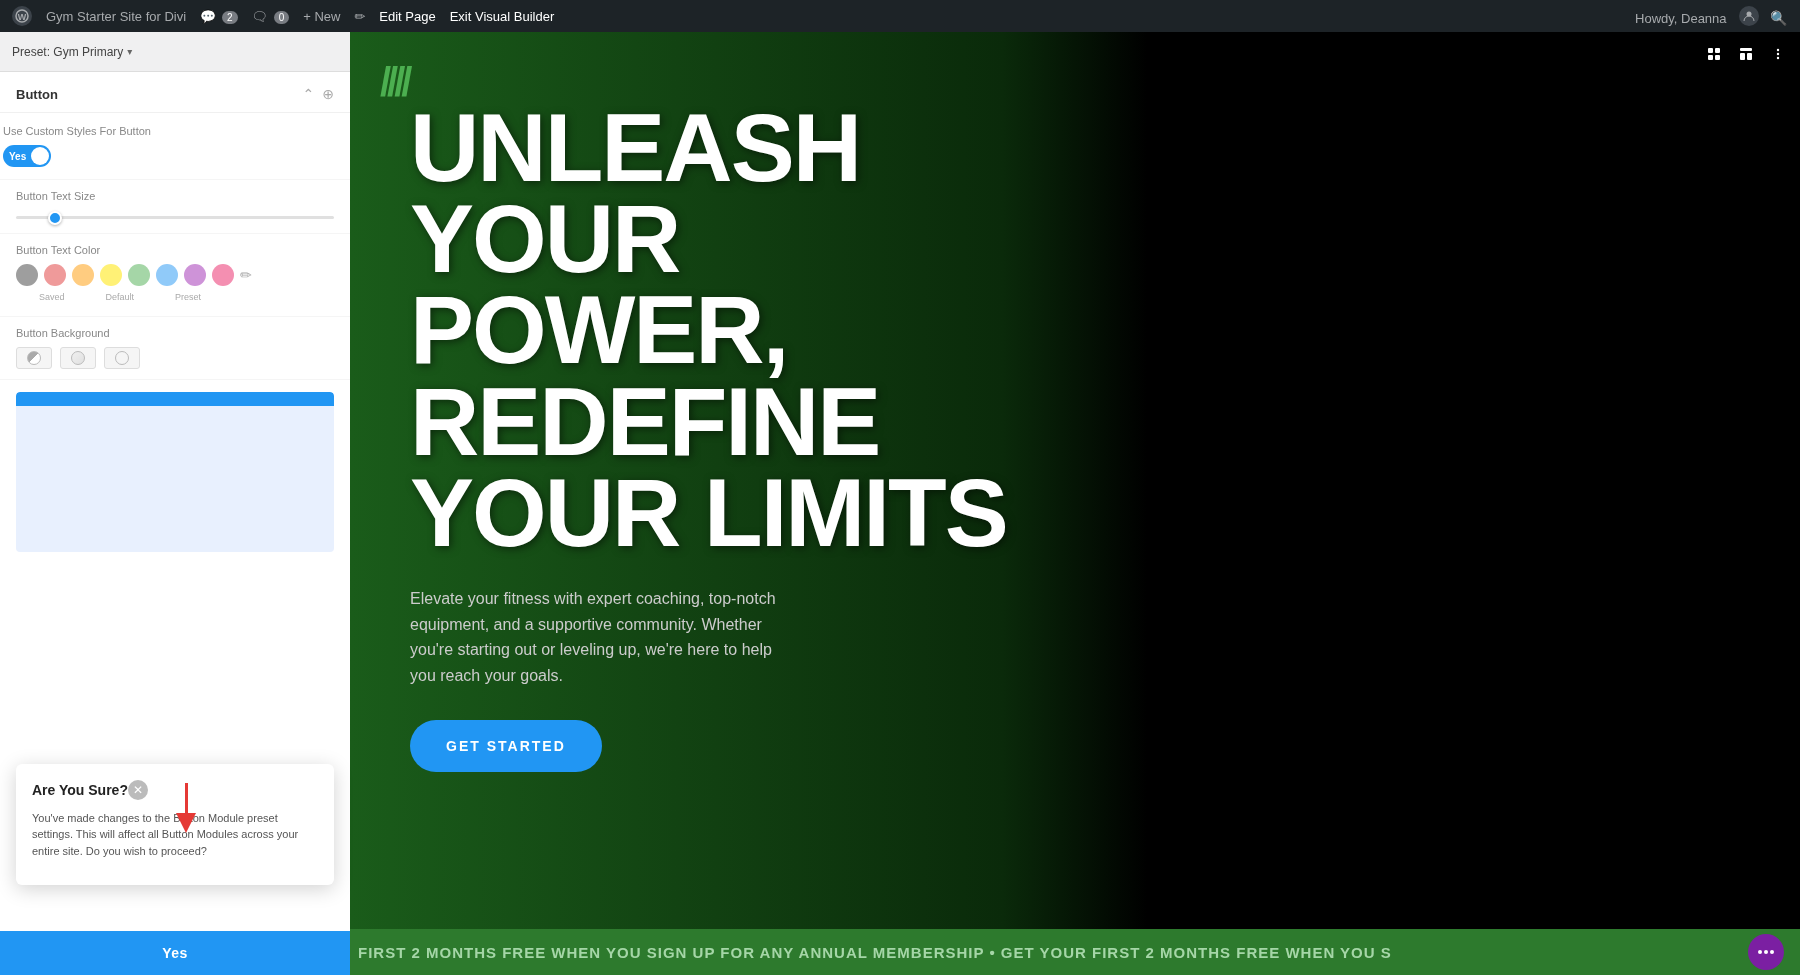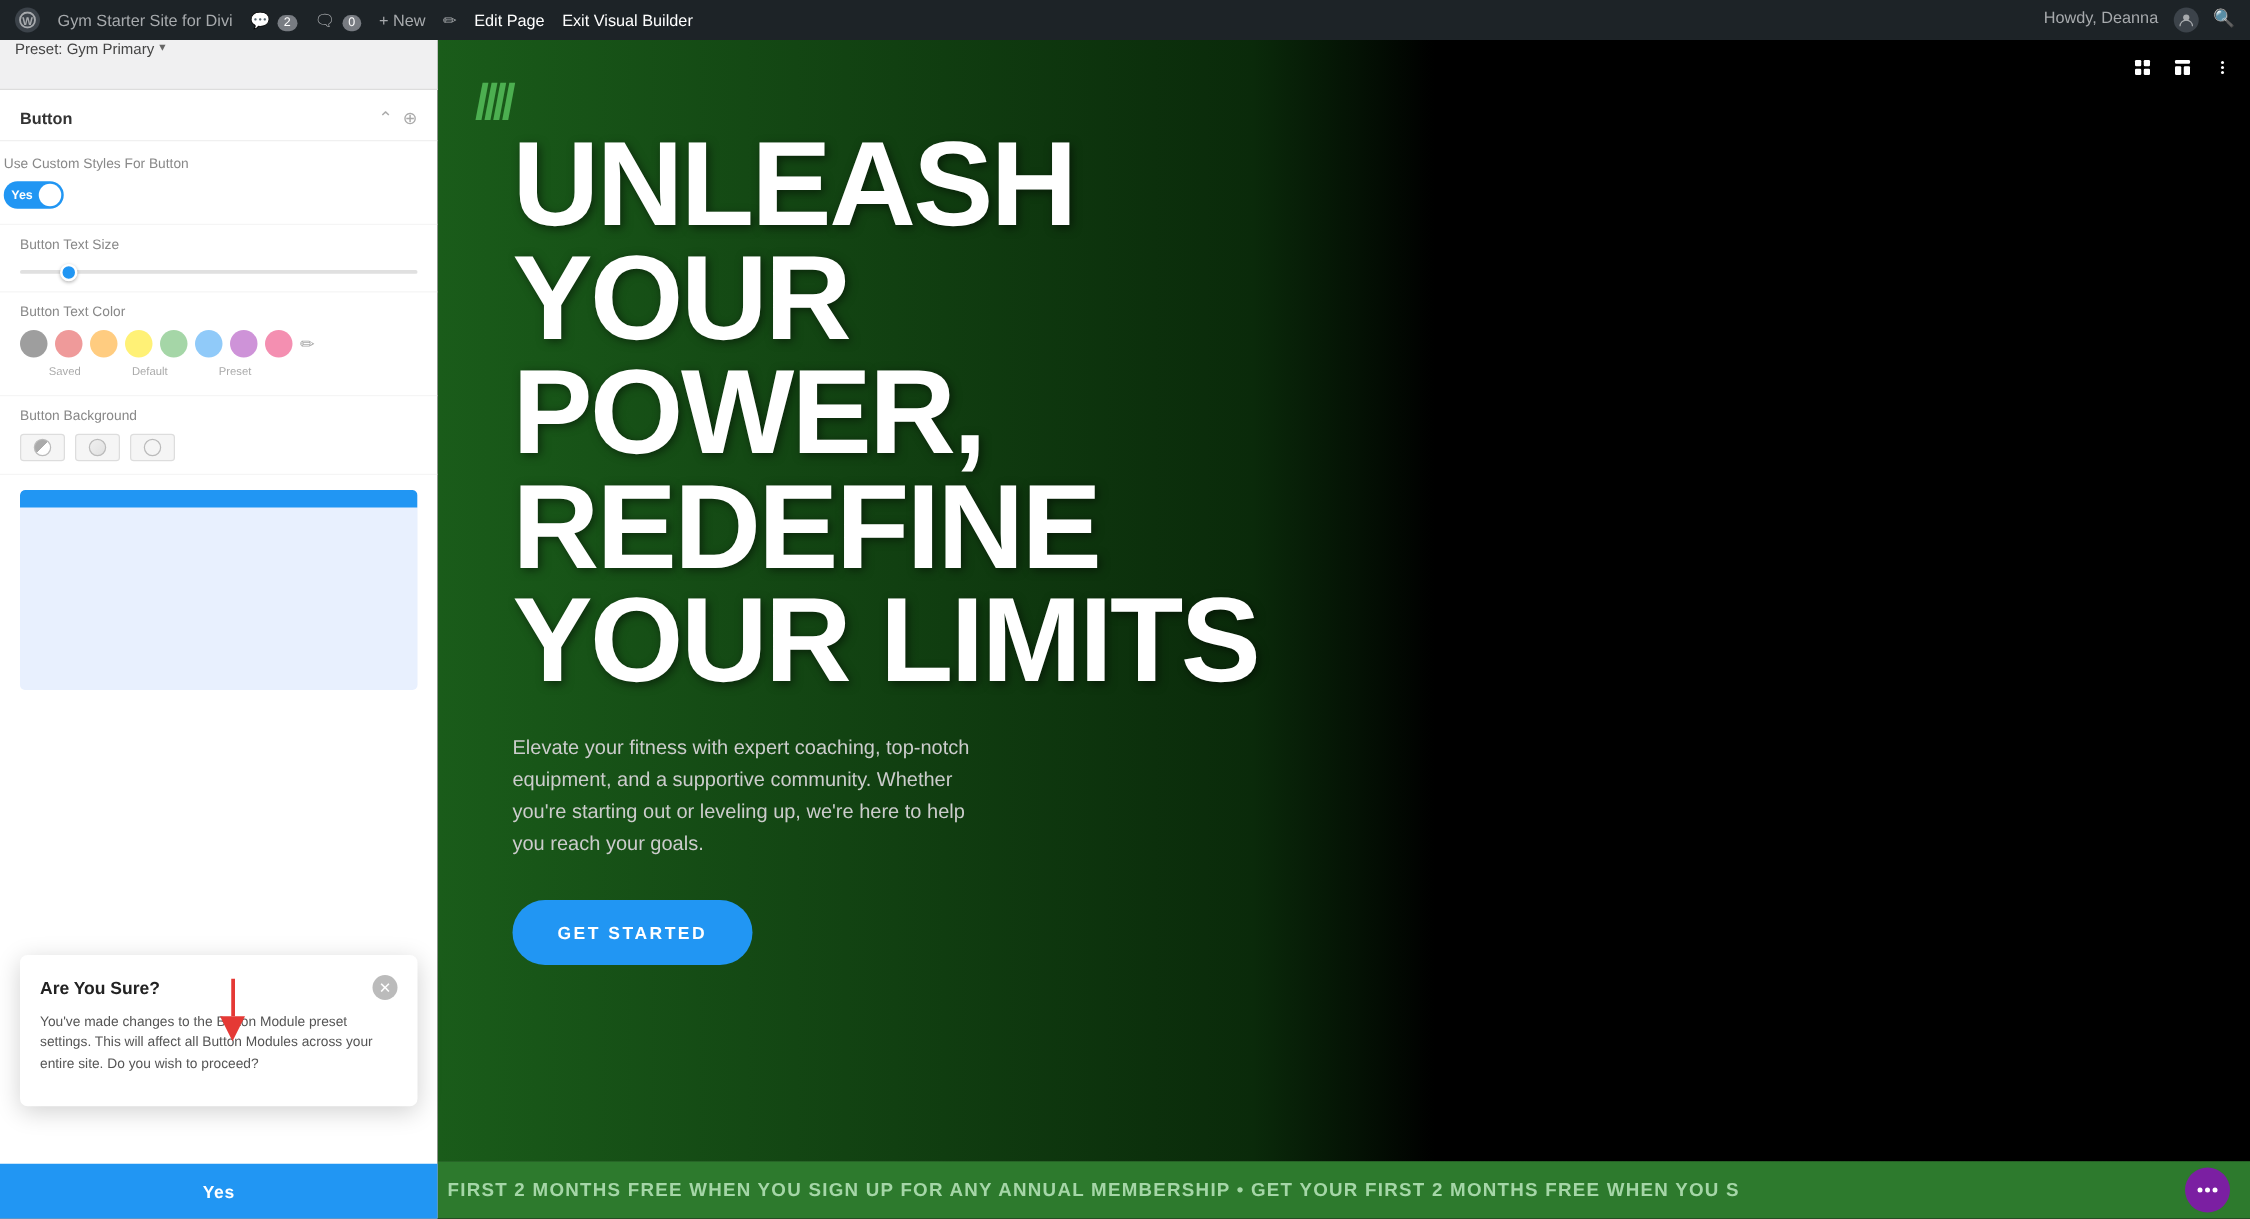--- a/index.html
+++ b/index.html
@@ -17,21 +17,21 @@
       z-index: 100;
     }
     .admin-bar-left {
       display: flex;
       align-items: center;
       gap: 14px;
       flex: 1;
     }
     .admin-bar-right {
       display: flex;
-      align-items: flex-start;
+      align-items: flex-end;
       gap: 12px;
     }
     .wp-logo {
       width: 20px;
       height: 20px;
       background: #3c434a;
       border-radius: 50%;
       display: flex;
       align-items: center;
       justify-content: center;
@@ -79,20 +79,21 @@
       position: relative;
       z-index: 10;
       flex-shrink: 0;
     }
 
     
     .preset-bar {
       height: 40px;
       background: #f0f0f1;
       display: flex;
+      align-items: center;
       padding: 0 12px;
       font-size: 12px;
       color: #444;
       border-bottom: 1px solid #ddd;
       gap: 4px;
     }
 
     
     .tab-bar {
       display: flex;
@@ -289,21 +290,20 @@
       right: 16px;
       background: #fff;
       border-radius: 6px;
       box-shadow: 0 4px 20px rgba(0,0,0,0.18);
       padding: 16px;
       z-index: 50;
     }
     .dialog-header {
       display: flex;
       align-items: center;
-      justify-content: space-between;
       margin-bottom: 10px;
     }
     .dialog-title {
       font-size: 14px;
       font-weight: 700;
       color: #222;
     }
     .dialog-close {
       width: 20px;
       height: 20px;

